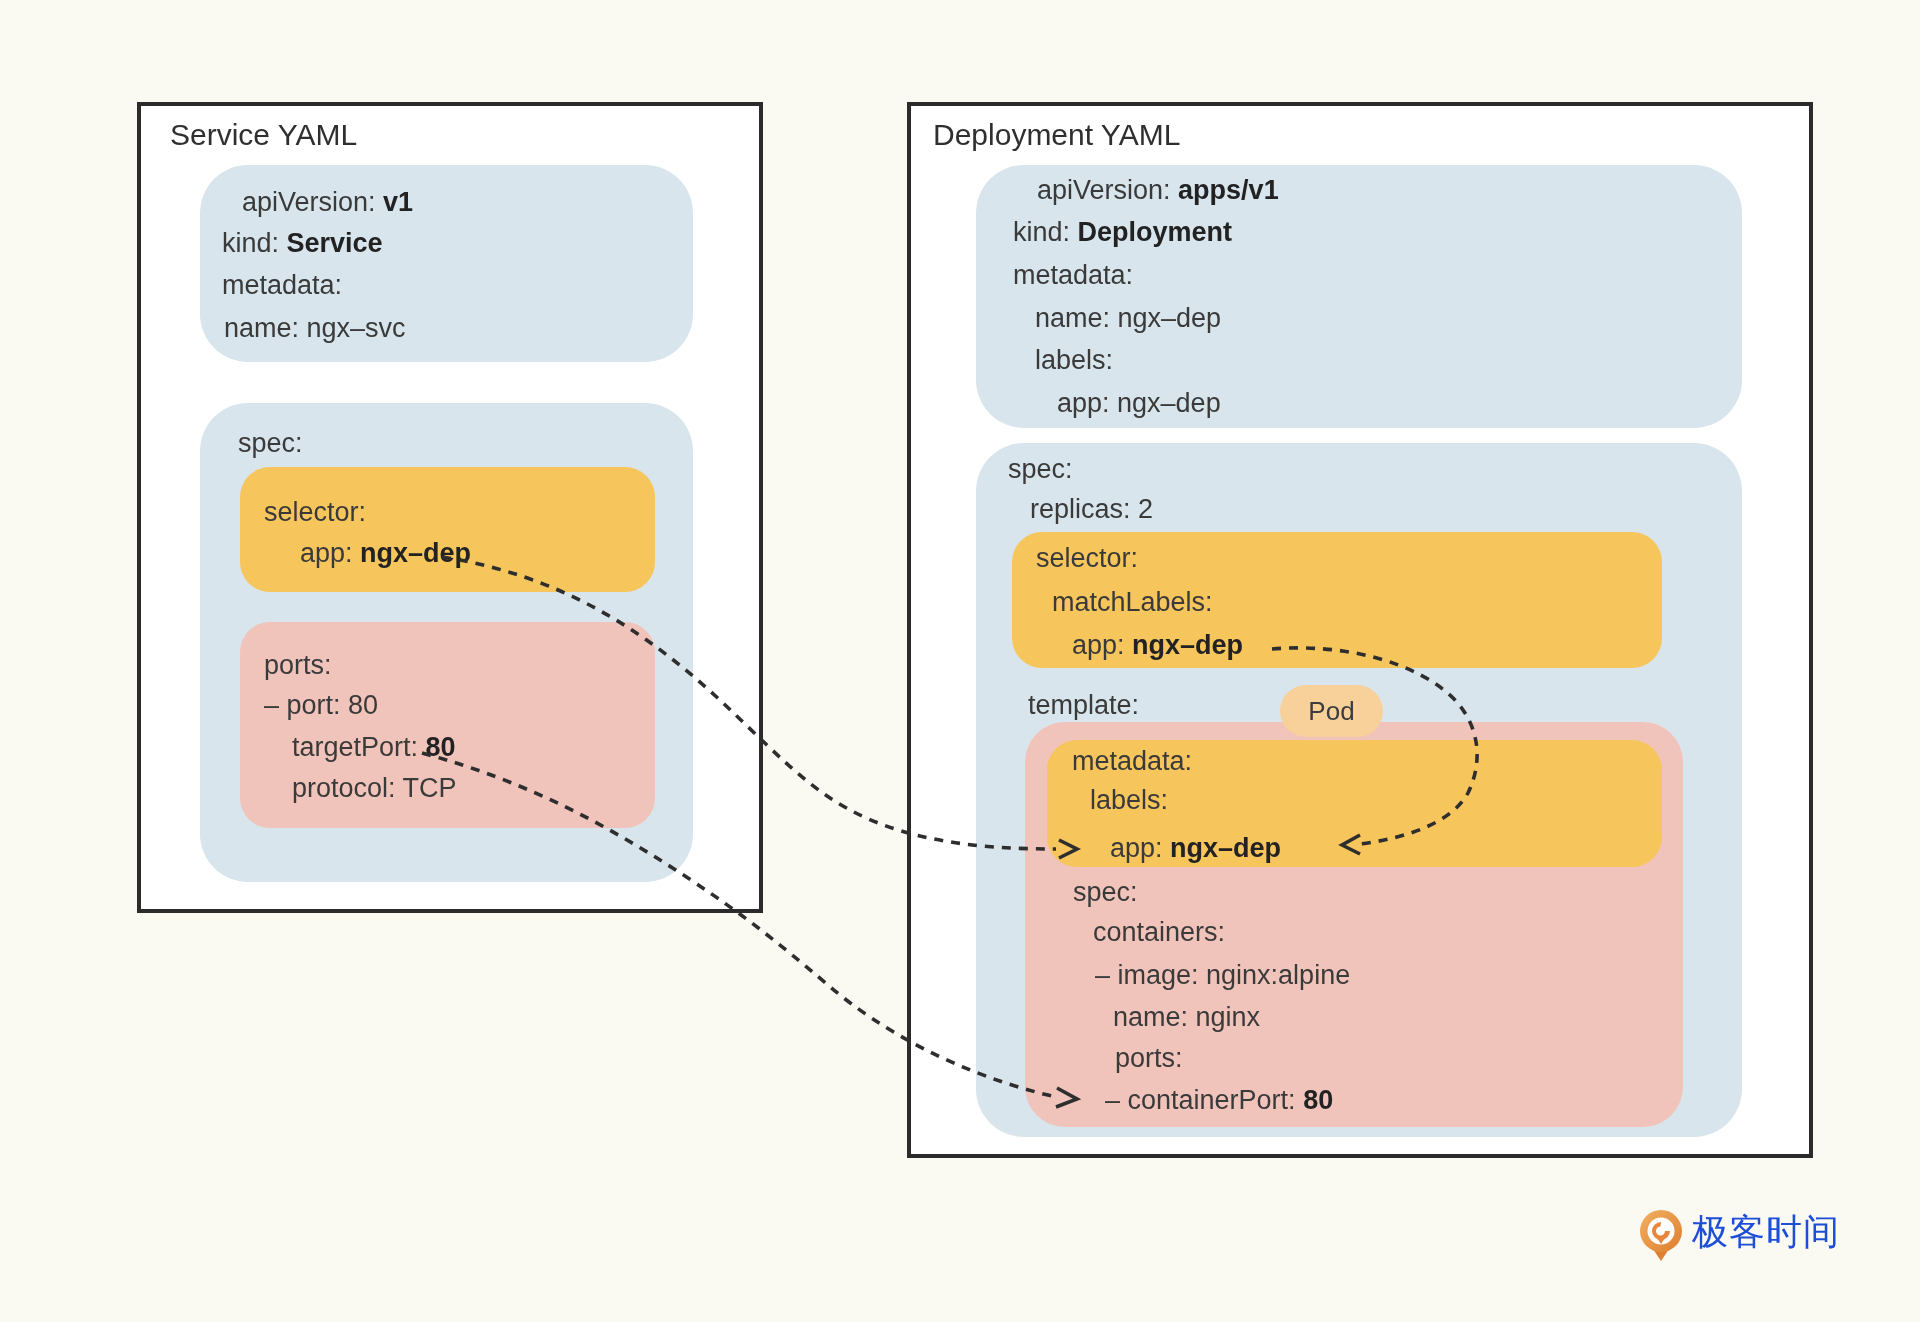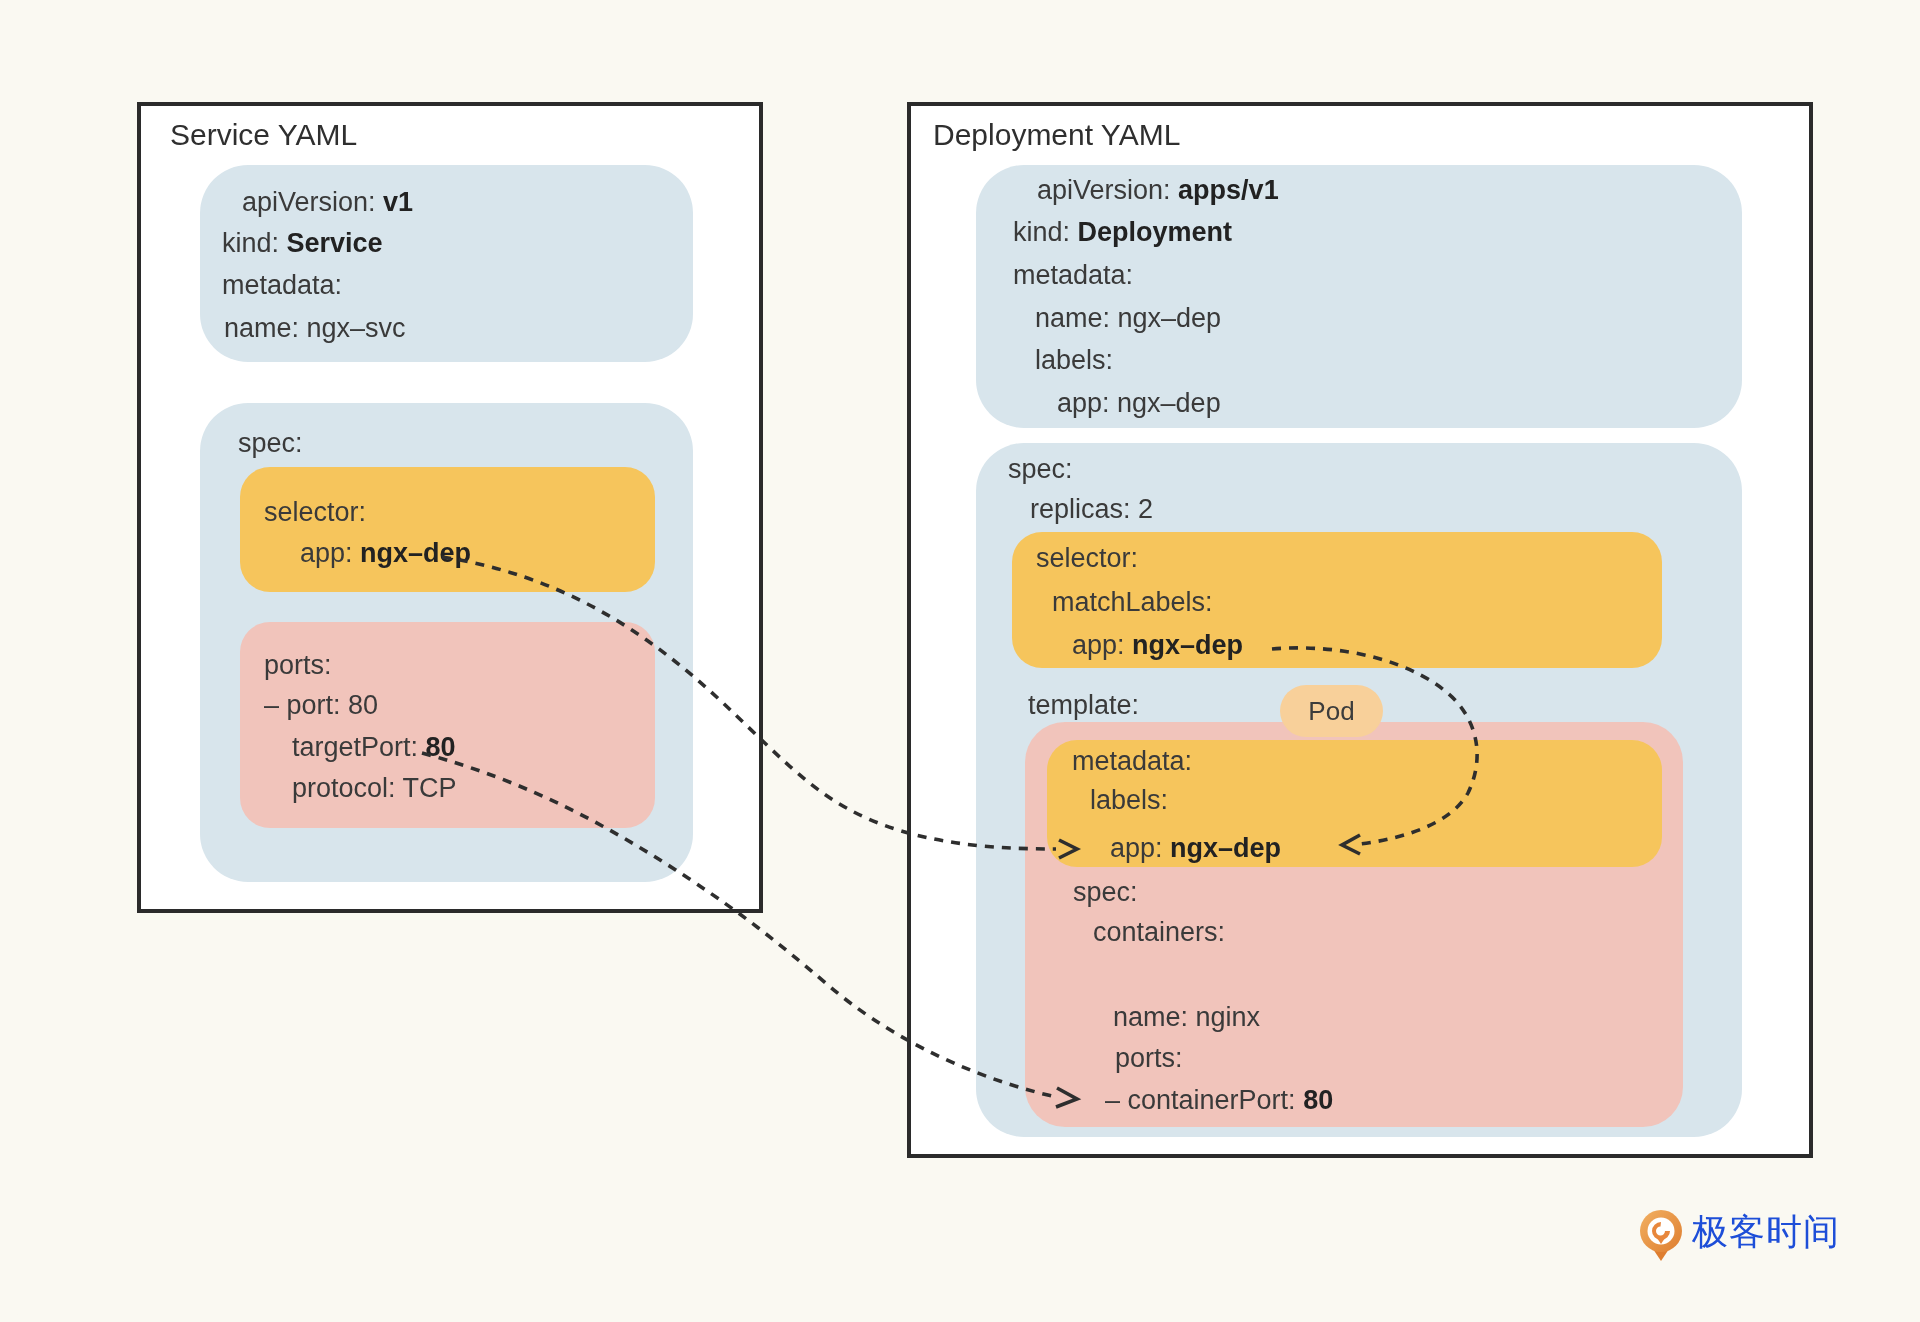--- a/index.html
+++ b/index.html
@@ -64,20 +64,21 @@
   <div class="yl" style="left:1030px;top:488px;"><span>replicas: 2</span><span class="b"></span></div>
   <div class="yl" style="left:1036px;top:537px;"><span>selector:</span><span class="b"></span></div>
   <div class="yl" style="left:1052px;top:581px;"><span>matchLabels:</span><span class="b"></span></div>
   <div class="yl" style="left:1072px;top:624px;"><span>app: </span><span class="b">ngx–dep</span></div>
   <div class="yl" style="left:1028px;top:684px;"><span>template:</span><span class="b"></span></div>
   <div class="yl" style="left:1072px;top:740px;"><span>metadata:</span><span class="b"></span></div>
   <div class="yl" style="left:1090px;top:779px;"><span>labels:</span><span class="b"></span></div>
   <div class="yl" style="left:1110px;top:827px;"><span>app: </span><span class="b">ngx–dep</span></div>
   <div class="yl" style="left:1073px;top:871px;"><span>spec:</span><span class="b"></span></div>
   <div class="yl" style="left:1093px;top:911px;"><span>containers:</span><span class="b"></span></div>
+  <div class="yl" style="left:1095px;top:954px;"><span>– image: nginx:alpine</span><span class="b"></span></div>
   <div class="yl" style="left:1113px;top:996px;"><span>name: nginx</span><span class="b"></span></div>
   <div class="yl" style="left:1115px;top:1037px;"><span>ports:</span><span class="b"></span></div>
   <div class="yl" style="left:1105px;top:1079px;"><span>– containerPort: </span><span class="b">80</span></div>
 
   <svg id="arrows" width="1920" height="1322" viewBox="0 0 1920 1322">
     <g stroke="#2E2E2E" stroke-width="3.6" fill="none">
 
       <path stroke-dasharray="9 8" d="M442,557 C560,575 645,630 722,702 C790,766 822,806 898,830 C950,846 1005,849 1056,849"></path>
       <path d="M1059,840 L1077,849 L1059,858"></path>
 

